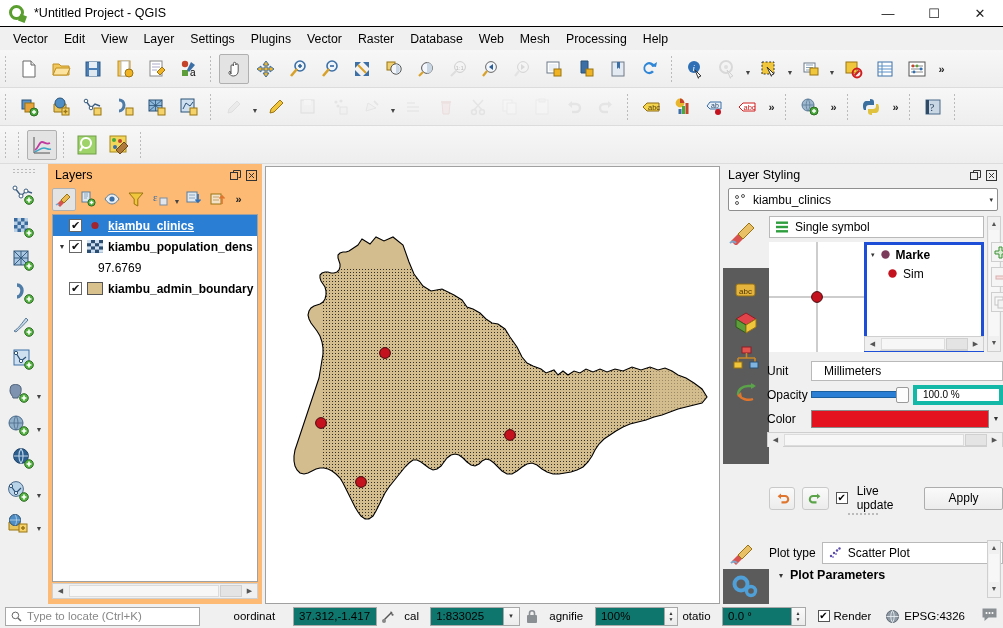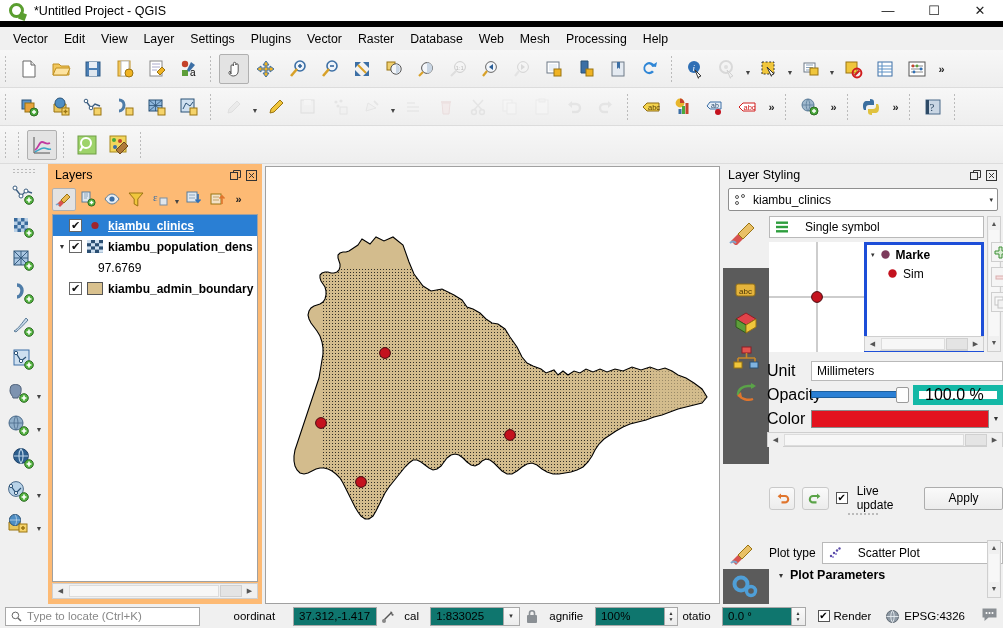--- a/index.html
+++ b/index.html
@@ -10,21 +10,21 @@
     font-size: 12px; color:#000;
     background:#f0f0f0;
     -webkit-font-smoothing: antialiased;
   }
   #app { position:relative; width:1003px; height:628px; background:#f0f0f0; }
 
   
   .titlebar{
     position:absolute; left:0; top:0; width:1003px; height:27px;
     background:#ffffff; display:flex; align-items:center;
-    border-bottom:6px solid #000000;
+    border-bottom:1px solid #000000;
   }
   .tb-logo{ margin-left:9px; width:16px; height:16px; position:relative; }
   .tb-logo .q{
     width:15px;height:15px;border-radius:50%;
     border:3px solid #5a9e2f; background:#fff;
   }
   .tb-logo .qt{
     position:absolute; right:-1px; bottom:-1px; width:7px;height:7px;
     background:#5a9e2f; transform:rotate(20deg);
   }
@@ -128,47 +128,47 @@
   .ls-header .icons{ margin-left:auto; display:flex; gap:3px;}
   .combo{
     height:23px; background:#fff; border:1px solid #8f8f8f; border-radius:2px;
     display:flex; align-items:center; padding:0 4px; font-size:12px;
   }
   .combo .arrow{ margin-left:auto; font-size:7px; color:#333; }
   .ls-tabs{ position:absolute; left:0; top:195px; width:46px; height:160px;
      background:#5b5b5b; display:flex; flex-direction:column; align-items:center; padding-top:5px;}
   .ls-tab{ width:36px;height:34px;display:flex;align-items:center;justify-content:center;}
   .symbol-combo{ height:22px; background:#fff; border:1px solid #b9b9b9;
-     display:flex; align-items:center; padding:0 5px; gap:16px; font-size:12px;}
+     display:flex; align-items:center; padding:0 5px; gap:6px; font-size:12px;}
   .preview-area{ position:absolute; left:46px; top:78px; width:198px; height:110px;
      background:#fff; }
   .tree-box{ position:absolute; left:141px; top:78px; width:120px; height:110px;
      background:#fff; border:3px solid #1d4ed8; overflow:hidden; }
   .trow{ height:19px; display:flex; align-items:center; gap:5px; padding-left:4px;
      font-size:12px; white-space:nowrap; }
   .tree-scroll{ position:absolute; left:141px; top:172px; width:120px; height:15px;
      background:#f0f0f0; border:1px solid #cfcfcf; display:flex; align-items:center;}
   .sidebtns{ position:absolute; left:268px; top:78px; width:20px; }
   .sbtn{ width:19px;height:20px;border:1px solid #cfcfcf; background:#f5f5f5;
      margin-bottom:5px; display:flex;align-items:center;justify-content:center;}
   .vscroll{ position:absolute; left:264px; top:50px; width:14px; height:138px;
      background:#f0f0f0; border:1px solid #cfcfcf;}
   .vs-arrow{ width:12px;height:13px;display:flex;align-items:center;justify-content:center;
      font-size:7px;color:#555;}
   .prop-row{ display:flex; align-items:center; height:21px; margin-bottom:3px;}
-  .prop-label{ width:44px; font-size:16px; }
+  .prop-label{ width:44px; font-size:12px; }
   .prop-field{ flex:1; height:20px; background:#fff; border:1px solid #b9b9b9;
-     display:flex; align-items:center; padding:0 5px; font-size:12px;}
+     display:flex; align-items:center; padding:0 12px; font-size:12px;}
   .slider{ position:relative; flex:1; height:20px; display:flex; align-items:center;}
   .slider .track{ position:absolute; left:0; right:0; height:7px; background:#2a7fd4;
      border:1px solid #1c5f9e;}
   .slider .knob{ position:absolute; right:0; width:13px; height:16px; background:#fdfdfd;
      border:1px solid #9a9a9a; border-radius:2px;}
-  .num-box{ width:90px; height:20px; background:#fff; border:6px solid #14b8a6;
-     display:flex;align-items:center; padding:0 6px; font-size:16px; margin-left:4px;}
+  .num-box{ width:90px; height:20px; background:#fff; border:4px solid #14b8a6;
+     display:flex;align-items:center; padding:0 6px; font-size:10px; margin-left:4px;}
   .colorbar{ flex:1; height:18px; border:1px solid #8a8a8a; }
   .hscroll{ height:15px; background:#f0f0f0; border:1px solid #cfcfcf;
      display:flex; align-items:center;}
   .btn{ height:23px; background:linear-gradient(180deg,#fafafa,#ececec);
      border:1px solid #adadad; border-radius:2px; display:flex; align-items:center;
      justify-content:center; font-size:12px; padding:0 10px;}
   .iconbtn{ width:27px;height:23px; background:linear-gradient(180deg,#fafafa,#ececec);
      border:1px solid #c9c9c9; border-radius:3px;
      display:flex;align-items:center;justify-content:center;}
   .dp-header{ height:21px; display:flex; align-items:center; padding:0 5px; }

